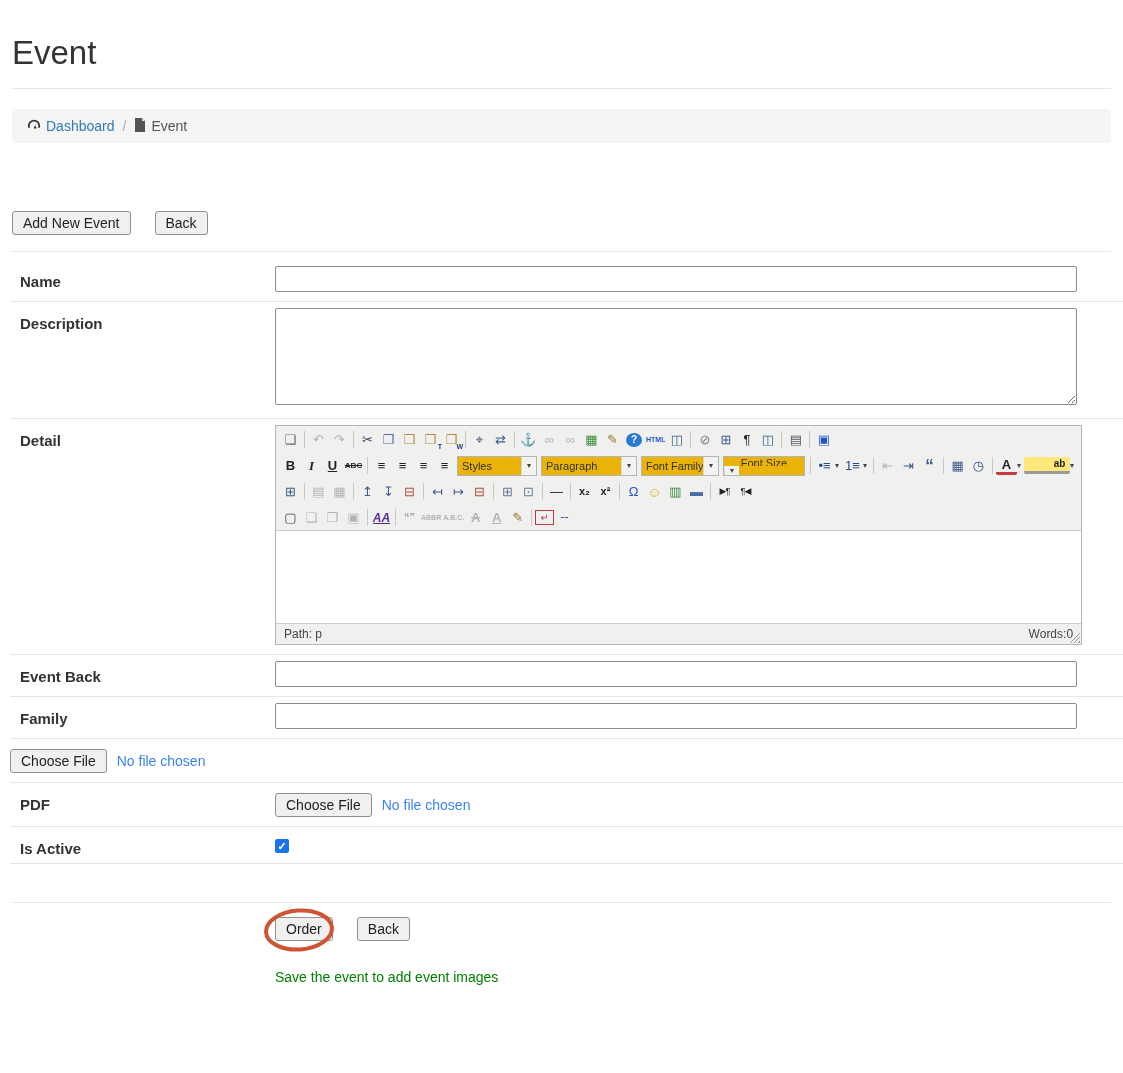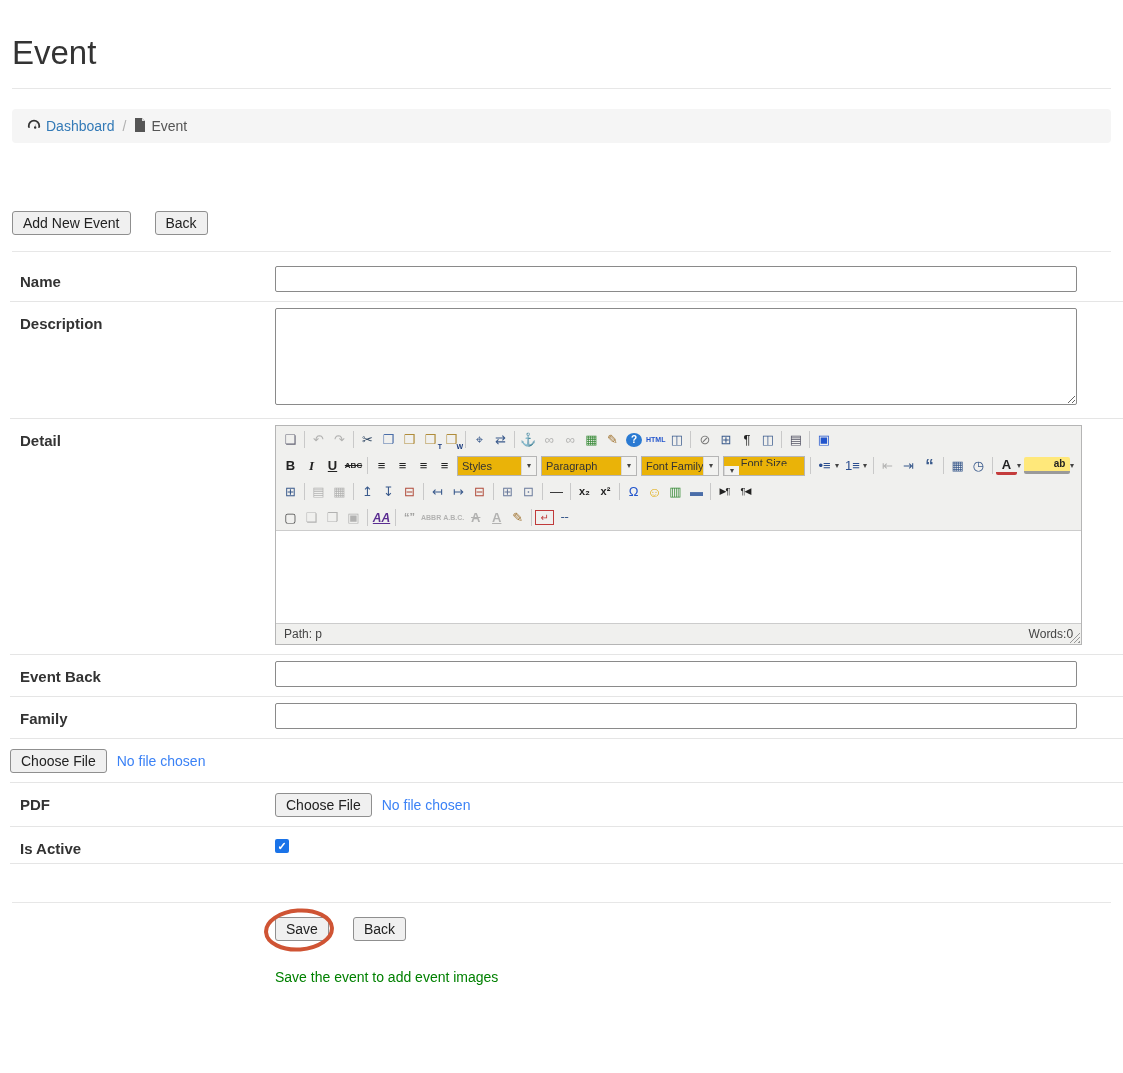--- a/index.html
+++ b/index.html
@@ -279,18 +279,18 @@
 
 </div>
 
 <hr class="rule" style="margin-top:38px;">
 
 <div class="actions-bottom">
   <span class="save-wrap">
     <svg class="annot" width="72" height="45" viewBox="0 0 72 45">
       <ellipse cx="36" cy="22" rx="33" ry="19.5" fill="none" stroke="#cf5434" stroke-width="4" transform="rotate(-4 36 22)"></ellipse>
     </svg>
-    <button class="btn">Save</button>
+    <button class="btn">Order</button>
   </span>
   <button class="btn">Back</button>
 </div>
 
 <div class="note">Save the event to add event images</div>
 
 </body></html>

